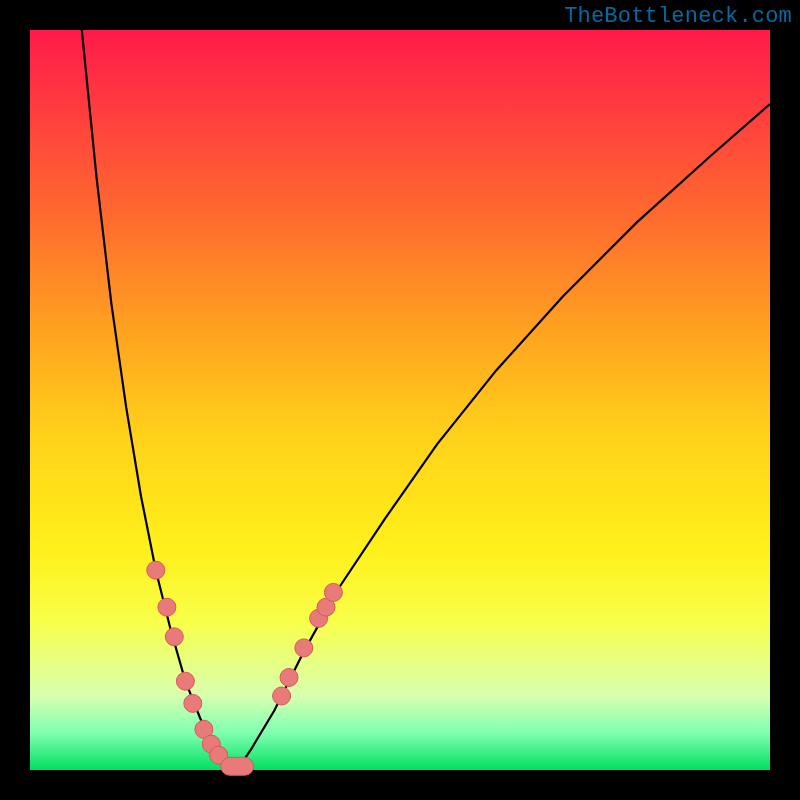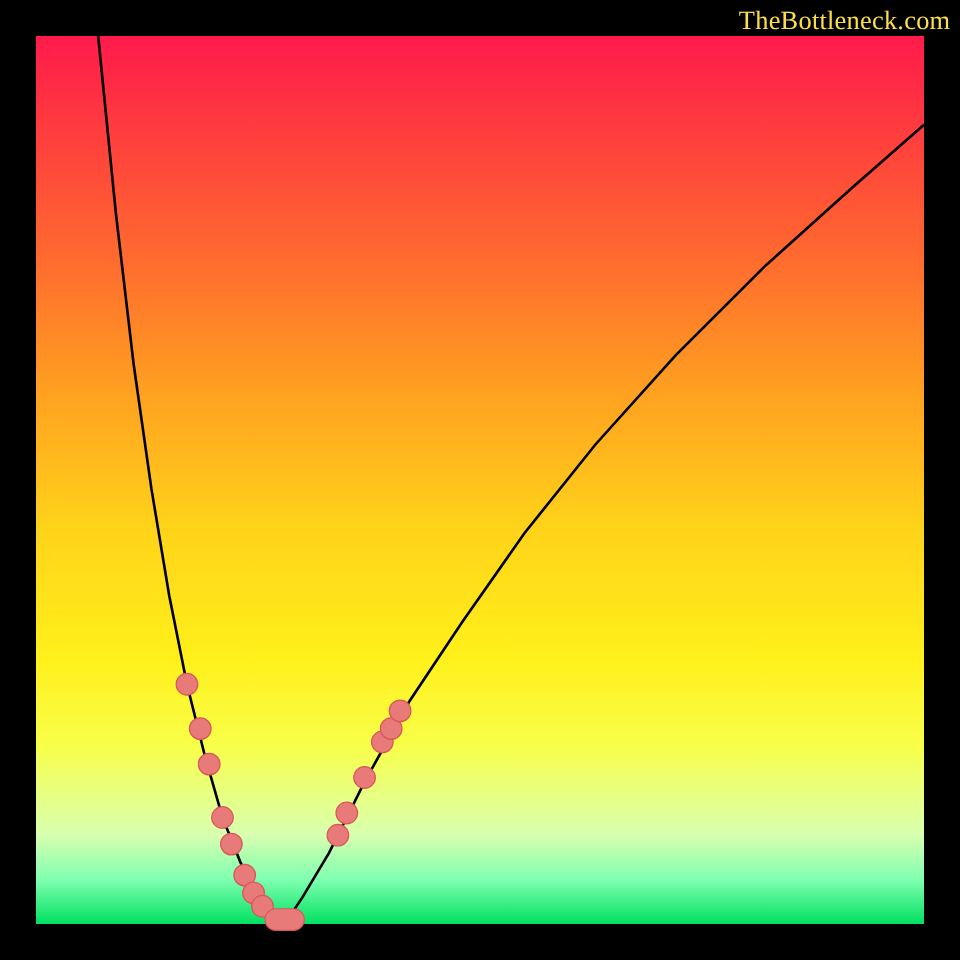--- a/index.html
+++ b/index.html
@@ -25,23 +25,23 @@
       #fff01a 70%,
       #f8ff4a 80%,
       #d8ffb0 90%,
       #7fffb0 95%,
       #00e060 100%);
   }
   .watermark {
     position: absolute;
     top: 4px;
     right: 8px;
-    font-family: Liberation Serif, serif;
+    font-family: Liberation Mono, monospace;
     font-size: 22px;
-    color: #fde047;
+    color: #0369a1;
     font-weight: 500;
     letter-spacing: 0.2px;
   }
   svg.curves {
     position: absolute;
     left: 0; top: 0;
     width: 740px;
     height: 740px;
     overflow: visible;
   }

